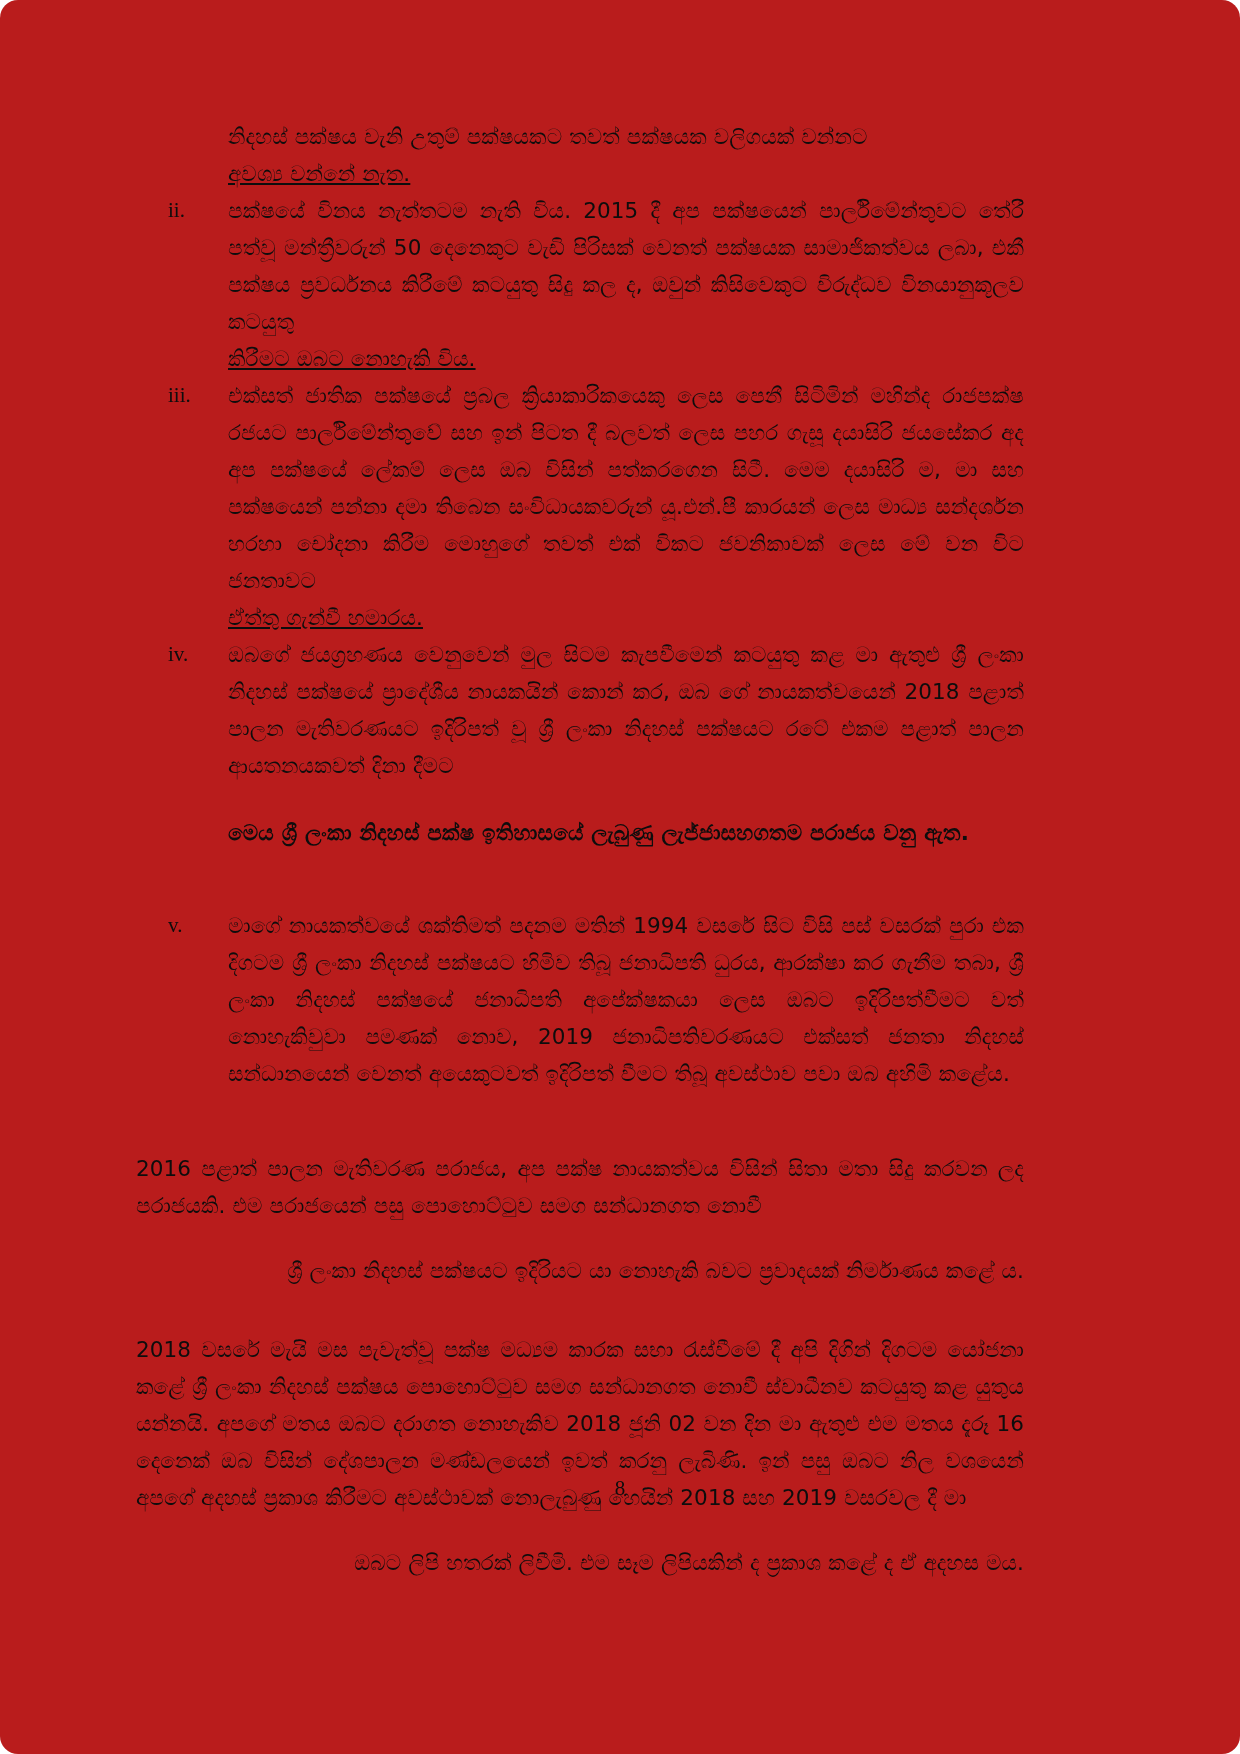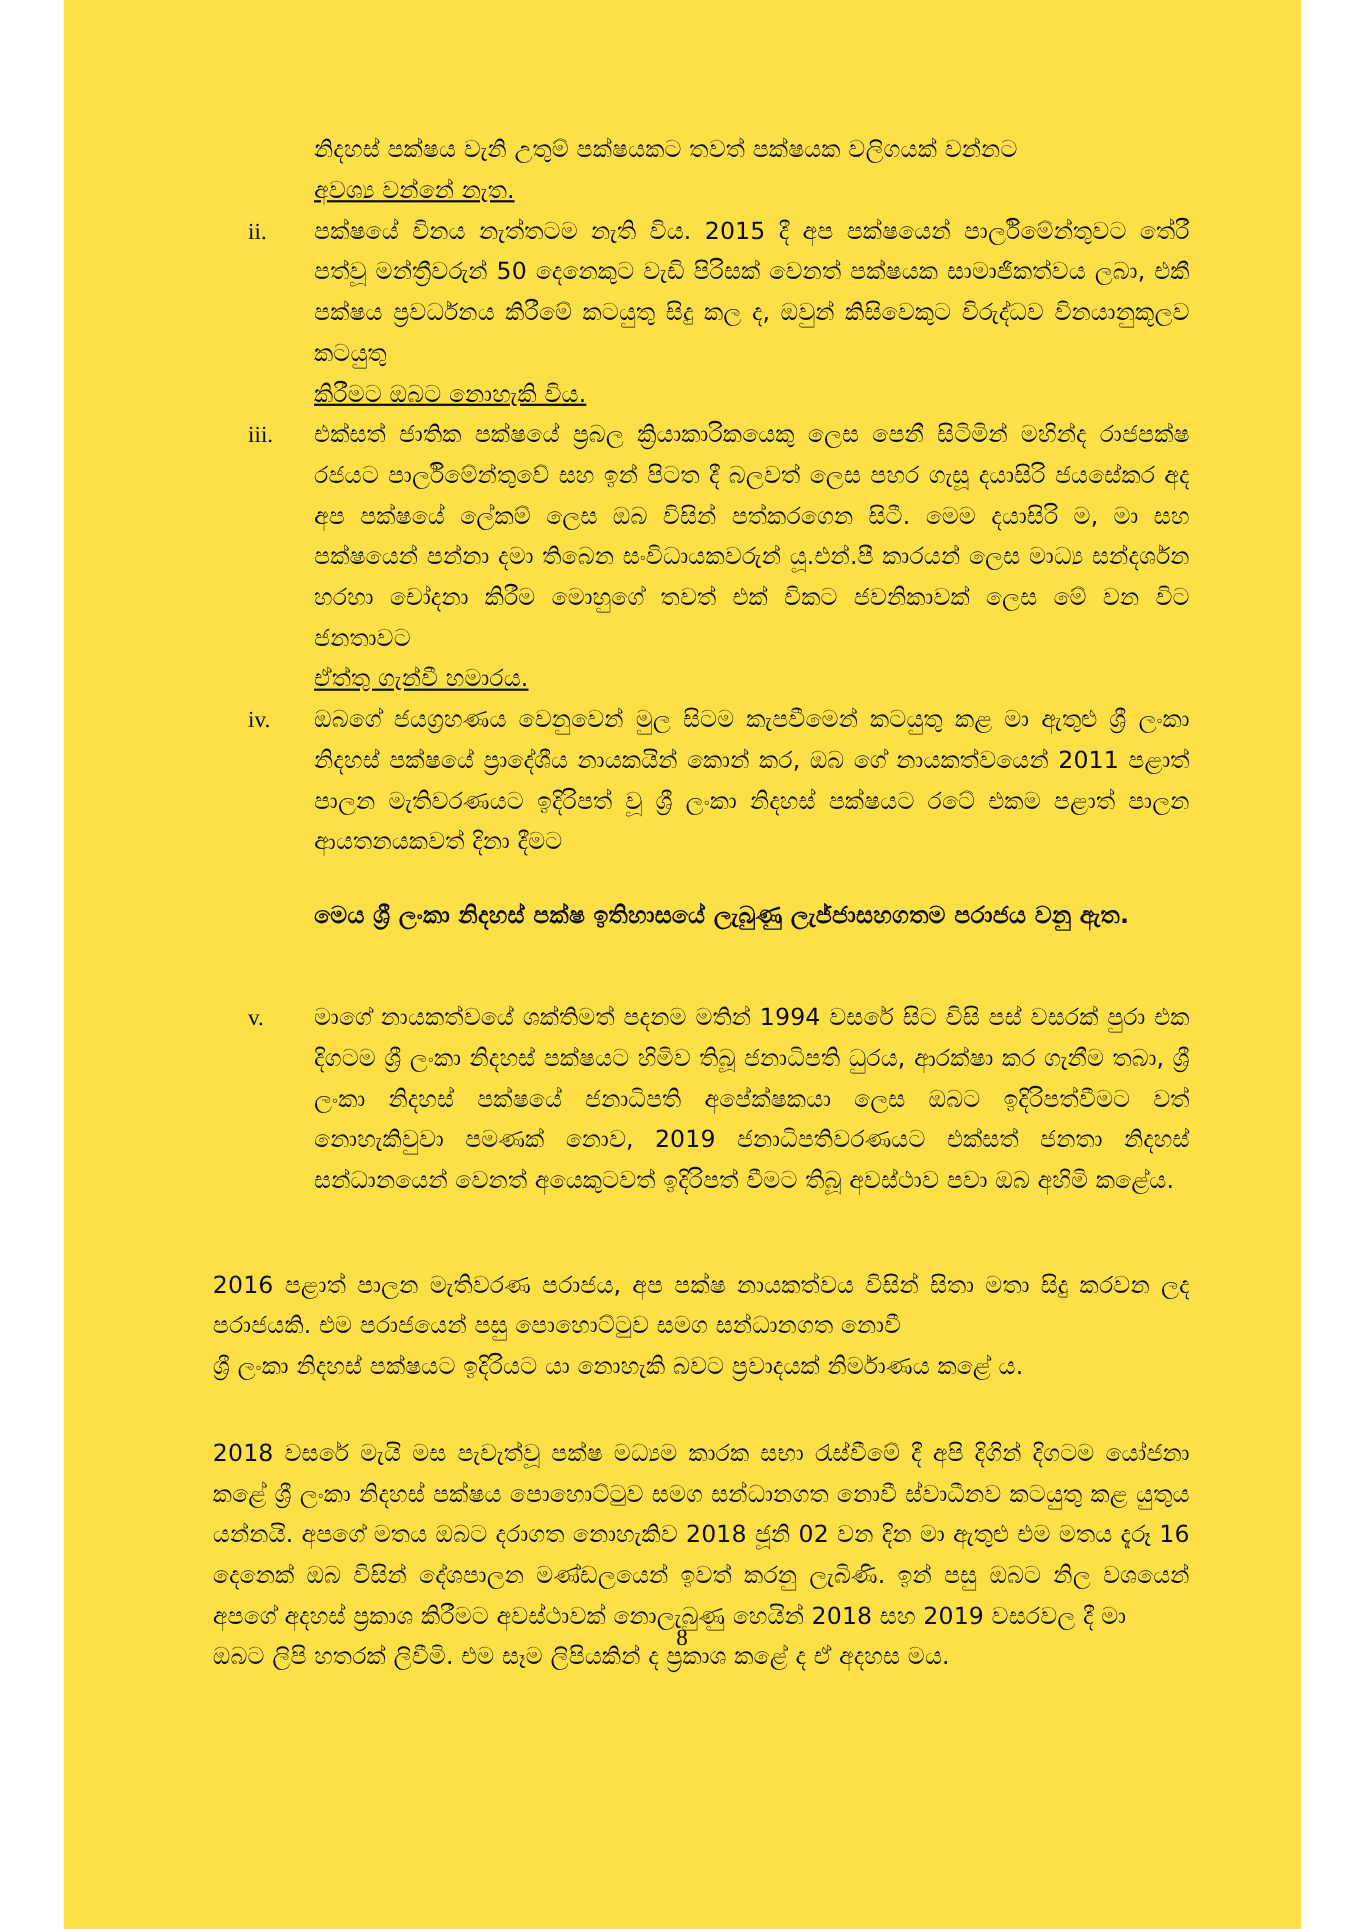--- a/index.html
+++ b/index.html
@@ -2,28 +2,29 @@
 <html><head>
 <meta charset="utf-8">
 <style>
   html, body {
     margin: 0;
     padding: 0;
     background: #ffffff;
   }
   .page {
     position: relative;
-    width: 1125px;
+    width: 1240px;
     height: 1754px;
-    background: #fde047;
+    background: #b91c1c;
     margin: 0 auto;
     box-sizing: border-box;
     overflow: hidden;
     font-family: "DejaVu Sans", "Liberation Sans", sans-serif;
     color: #0d0d0d;
+    border-radius: 18px;
   }
 
   .content {
     position: absolute;
     left: 136px;
     top: 118px;
     width: 888px;
   }
 
   
@@ -89,21 +90,22 @@
     margin: 0 0 42px 0;
     font-size: 21.5px;
     line-height: 37px;
     text-align: justify;
     text-justify: inter-word;
     letter-spacing: 0.1px;
   }
   .body-para:last-child { margin-bottom: 0; }
   .body-para .last-line {
     display: block;
-    text-align: left;
+    text-align: right;
+    margin-top: 28px;
   }
 
   
   .gap-lg { height: 56px; }
 
   
   .page-number {
     position: absolute;
     left: 0;
     right: 0;
@@ -141,21 +143,21 @@
         <div class="li-marker">iii.</div>
         <div class="li-text">
           <span>එක්සත් ජාතික පක්ෂයේ ප්‍රබල ක්‍රියාකාරිකයෙකු ලෙස පෙනී සිටිමින් මහින්ද රාජපක්ෂ රජයට පාර්ලිමේන්තුවේ සහ ඉන් පිටත දී බලවත් ලෙස පහර ගැසූ දයාසිරි ජයසේකර අද අප පක්ෂයේ ලේකම් ලෙස ඔබ විසින් පත්කරගෙන සිටී. මෙම දයාසිරි ම, මා සහ පක්ෂයෙන් පන්නා දමා තිබෙන සංවිධායකවරුන් යූ.එන්.පී කාරයන් ලෙස මාධ්‍ය සන්දර්ශන හරහා චෝදනා කිරීම මොහුගේ තවත් එක් විකට ජවනිකාවක් ලෙස මේ වන විට ජනතාවට</span>
           <span class="last-line">ඒත්තු ගැන්වී හමාරය.</span>
         </div>
       </div>
 
       <div class="li-row">
         <div class="li-marker">iv.</div>
         <div class="li-text">
-          <span>ඔබගේ ජයග්‍රහණය වෙනුවෙන් මුල සිටම කැපවීමෙන් කටයුතු කළ මා ඇතුළු ශ්‍රී ලංකා නිදහස් පක්ෂයේ ප්‍රාදේශීය නායකයින් කොන් කර, ඔබ ගේ නායකත්වයෙන් 2011 පළාත් පාලන මැතිවරණයට ඉදිරිපත් වූ ශ්‍රී ලංකා නිදහස් පක්ෂයට රටේ එකම පළාත් පාලන ආයතනයකවත් දිනා දීමට</span>
+          <span>ඔබගේ ජයග්‍රහණය වෙනුවෙන් මුල සිටම කැපවීමෙන් කටයුතු කළ මා ඇතුළු ශ්‍රී ලංකා නිදහස් පක්ෂයේ ප්‍රාදේශීය නායකයින් කොන් කර, ඔබ ගේ නායකත්වයෙන් 2018 පළාත් පාලන මැතිවරණයට ඉදිරිපත් වූ ශ්‍රී ලංකා නිදහස් පක්ෂයට රටේ එකම පළාත් පාලන ආයතනයකවත් දිනා දීමට</span>
         </div>
       </div>
 
       <p class="bold-note">
         <span>මෙය ශ්‍රී ලංකා නිදහස් පක්ෂ ඉතිහාසයේ ලැබුණු ලැජ්ජාසහගතම පරාජය</span>
         <span class="last-line">වනු ඇත.</span>
       </p>
 
       <div class="gap-lg"></div>
 

